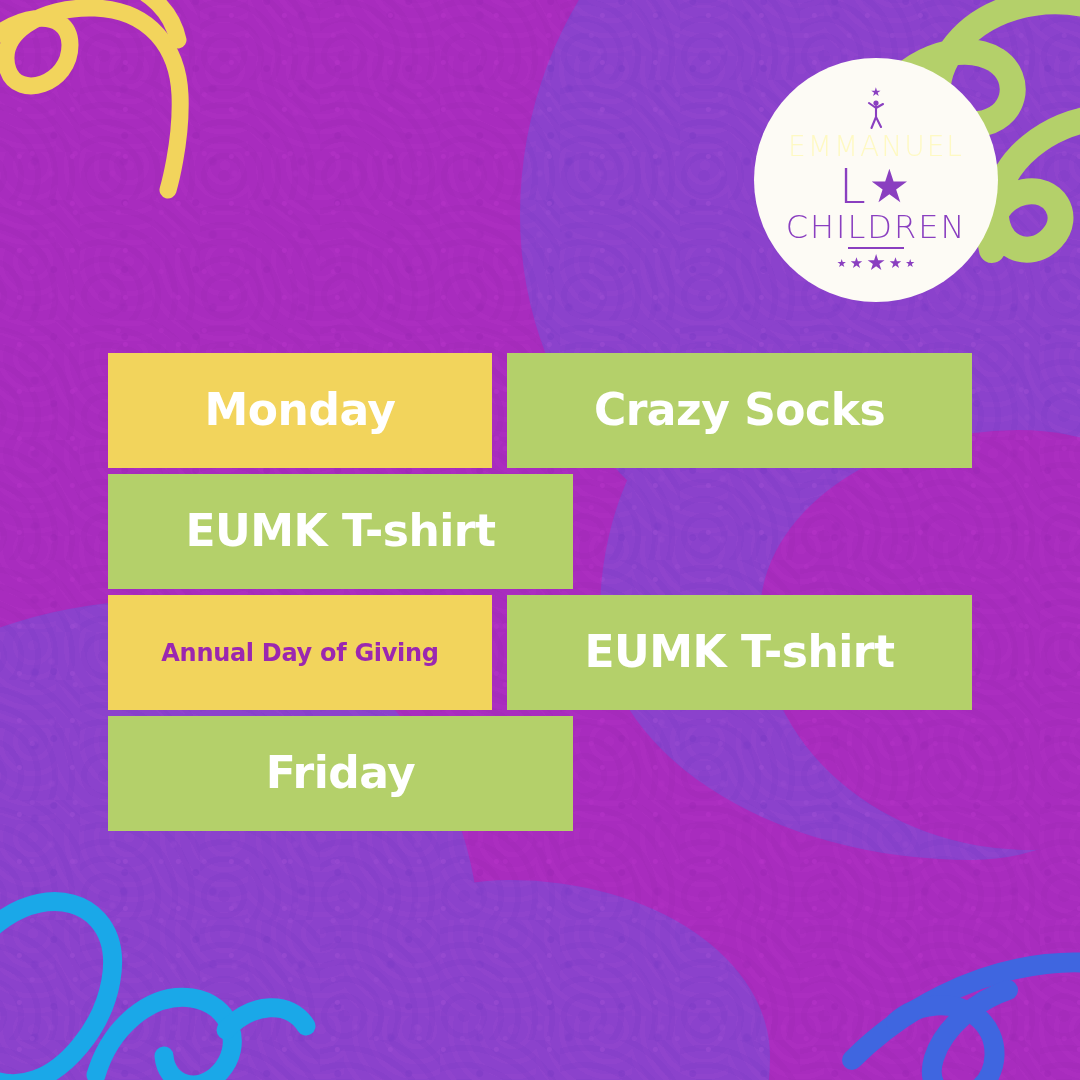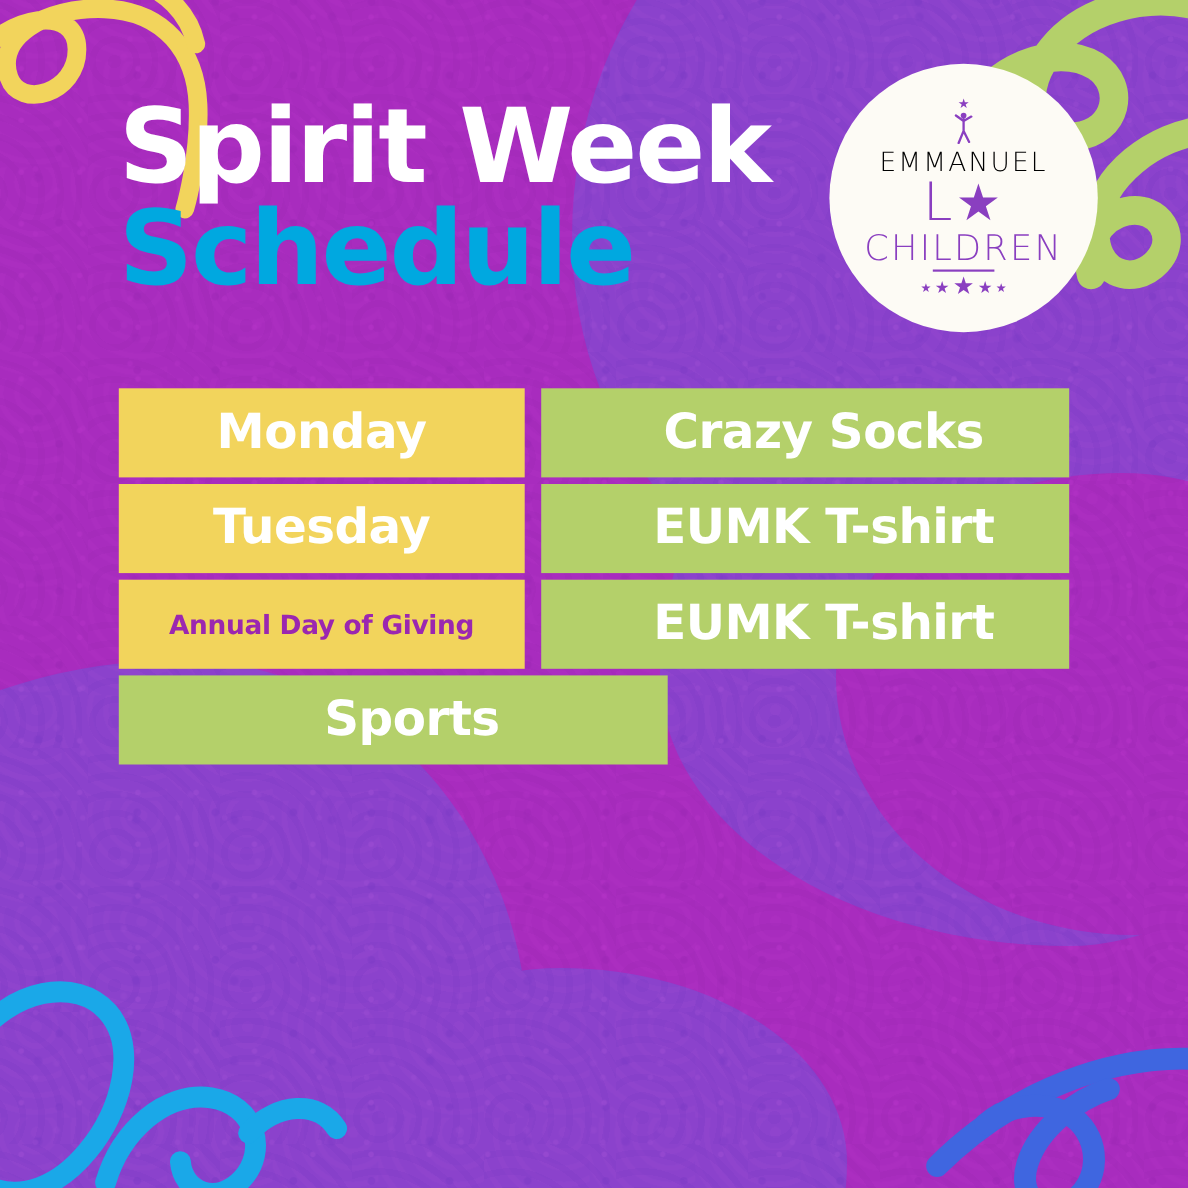--- a/index.html
+++ b/index.html
@@ -155,25 +155,25 @@
     color: #8a3fc0;
     margin-bottom: 1px;
   }
   .logo-kid {
     width: 18px;
     height: 30px;
     margin-bottom: 4px;
   }
   .logo-word1 {
     font-family: "DejaVu Sans", sans-serif;
-    font-size: 24px;
+    font-size: 28px;
     letter-spacing: 2.0px;
     font-weight: 300;
     line-height: 1;
-    color: #000000;
+    color: #fef9c3;
   }
   .logo-word2 {
     font-family: "DejaVu Sans", sans-serif;
     font-size: 48px;
     letter-spacing: 2px;
     font-weight: 300;
     line-height: 1.05;
     color: #8a3fc0;
     display: flex;
     align-items: center;
@@ -214,37 +214,36 @@
   .schedule {
     position: absolute;
     left: 108px;
     top: 353px;
     width: 864px;
   }
   .row {
     display: flex;
     gap: 15px;
     margin-bottom: 6px;
-    height: 81px;
+    height: 115px;
   }
   .cell {
     display: flex;
     flex-direction: column;
     align-items: center;
     justify-content: center;
     text-align: center;
   }
   .cell-day {
     width: 384px;
     background: #f2d45c;
   }
   .cell-activity {
     width: 465px;
     background: #b4d06a;
-    padding-left: 34px;
   }
   .day-label, .activity-label {
     font-family: "DejaVu Sans", sans-serif;
     font-weight: bold;
     font-size: 44px;
     letter-spacing: -0.5px;
     color: #ffffff;
     line-height: 1.05;
   }
   .day-note {
@@ -298,24 +297,20 @@
       <path d="M 226 1030 C 252 1002, 290 1000, 306 1026"></path>
     </g>
 
     <g fill="none" stroke="#3f66e0" stroke-width="20" stroke-linecap="round">
       <path d="M 852 1060 C 906 1006, 976 972, 1046 964 C 1086 960, 1100 964, 1104 968"></path>
       <path d="M 1008 990 C 978 1000, 944 1026, 934 1058 C 924 1090, 950 1106, 974 1092
                C 1000 1076, 1002 1036, 976 1016 C 954 1000, 918 1002, 896 1022"></path>
     </g>
   </svg>
 
-  <div class="header">
-    <div class="title-line1">Spirit Week</div>
-    <div class="title-line2">Schedule</div>
-  </div>
 
   <div class="logo">
     <div class="logo-circle"></div>
     <div class="logo-inner">
       <div class="logo-topstar">★</div>
       <svg class="logo-kid" viewBox="0 0 18 30">
         <circle cx="9" cy="4" r="2.6" fill="#8a3fc0"></circle>
         <path d="M9 7 L9 18 M9 9 L2 4 M9 9 L16 5 M9 18 L4.5 29 M9 18 L14 28" stroke="#8a3fc0" stroke-width="2.1" fill="none" stroke-linecap="round"></path>
       </svg>
       <div class="logo-word1">EMMANUEL</div>
@@ -340,38 +335,35 @@
     <div class="row">
       <div class="cell cell-day">
         <div class="day-label">Monday</div>
       </div>
       <div class="cell cell-activity">
         <div class="activity-label">Crazy Socks</div>
       </div>
     </div>
 
     <div class="row">
-      <div class="cell cell-day">
-        <div class="day-label">Tuesday</div>
-      </div>
       <div class="cell cell-activity">
         <div class="activity-label">EUMK T-shirt</div>
       </div>
     </div>
 
     <div class="row">
       <div class="cell cell-day">
         <div class="day-note">Annual Day of Giving</div>
       </div>
       <div class="cell cell-activity">
         <div class="activity-label">EUMK T-shirt</div>
       </div>
     </div>
 
 
     <div class="row">
       <div class="cell cell-activity">
-        <div class="activity-label">Sports</div>
+        <div class="activity-label">Friday</div>
       </div>
     </div>
 
   </div>
 </div>
 
 </body></html>

